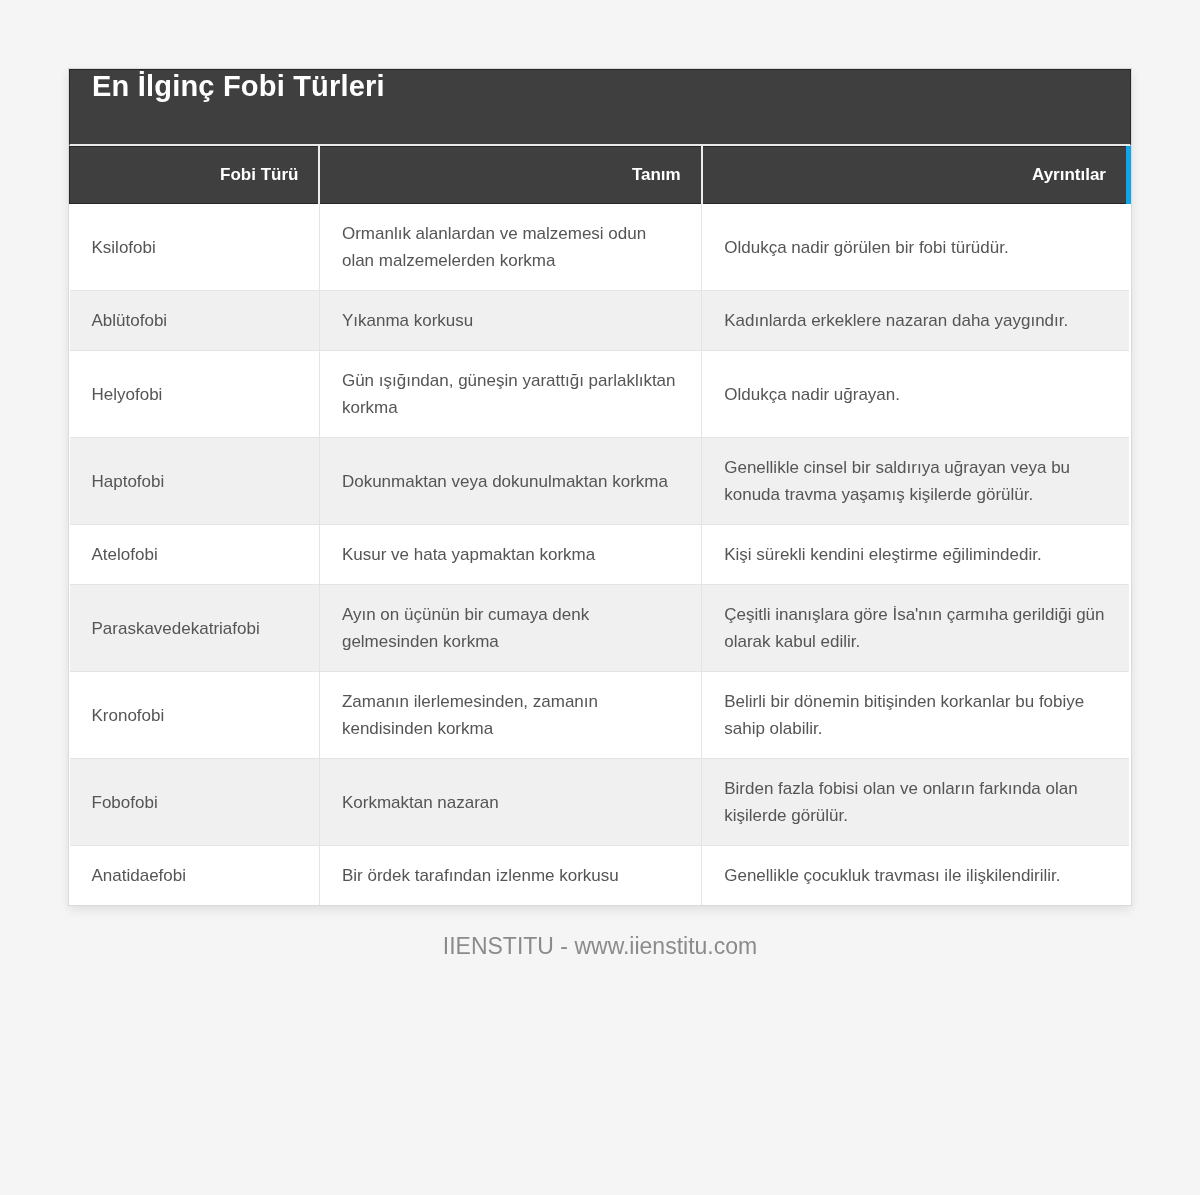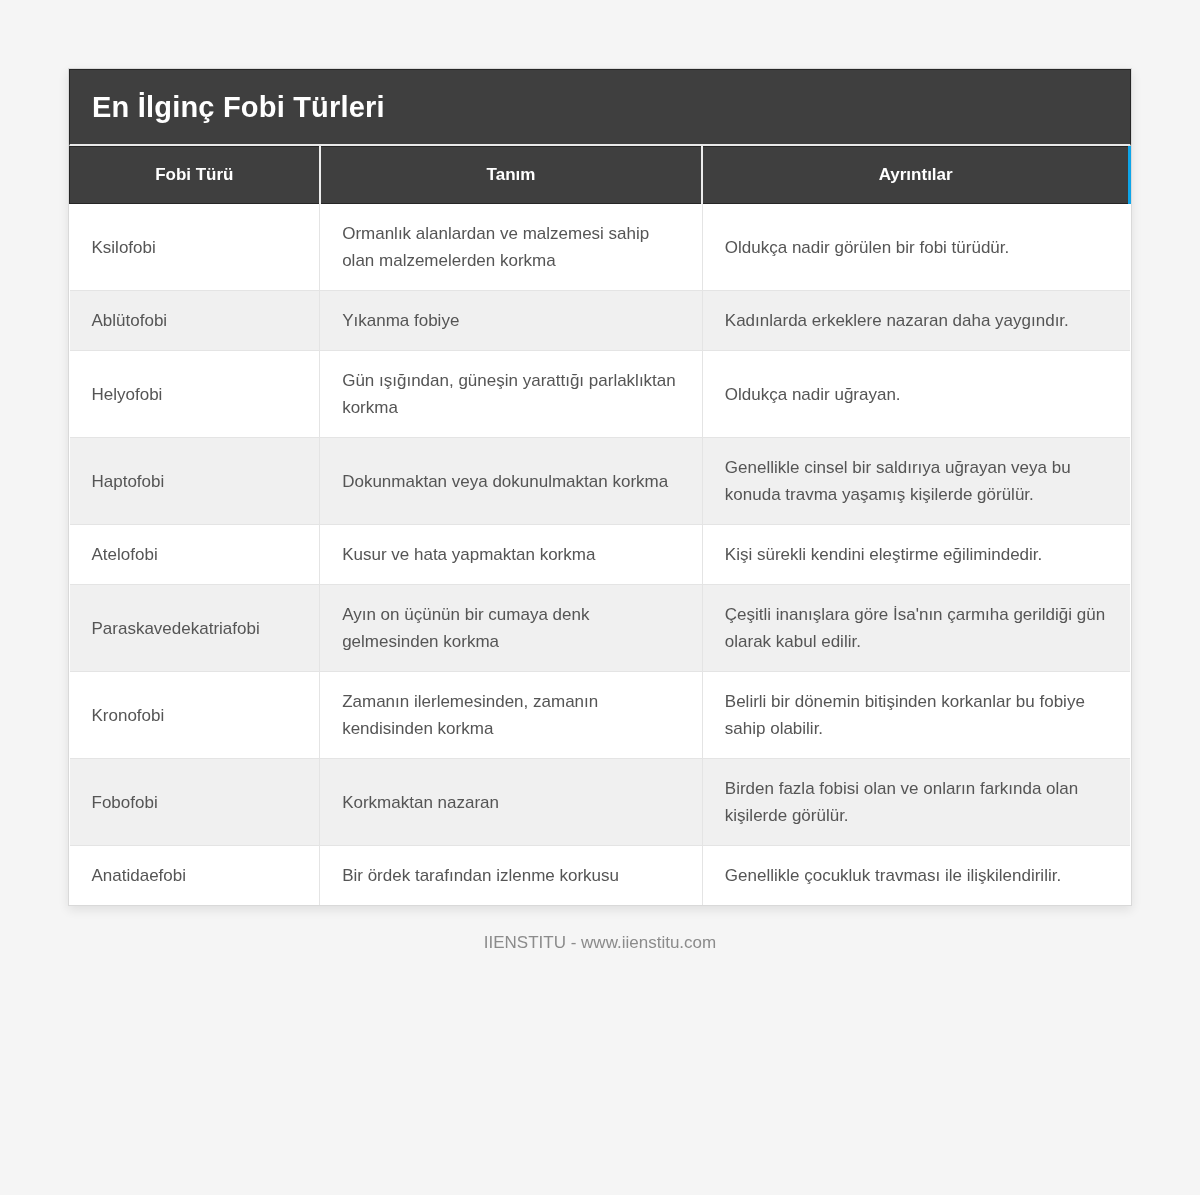--- a/index.html
+++ b/index.html
@@ -19,67 +19,67 @@
     background: #ffffff;
     border: 1px solid #d9d9d9;
     box-shadow: 0 4px 10px rgba(0,0,0,0.09);
   }
   .title-bar {
     background: #3f3f3f;
     border: 1px solid #262626;
     border-bottom: 2px solid #e9e9e9;
     height: 77px;
     display: flex;
-    align-items: center;
+    align-items: flex-start;
     padding: 0 22px;
   }
   .title-bar h1 {
     color: #ffffff;
     font-size: 29px;
     font-weight: bold;
     letter-spacing: 0.2px;
   }
   table {
     width: 100%;
     border-collapse: collapse;
     table-layout: fixed;
   }
   thead th {
     background: #3f3f3f;
     color: #ffffff;
     font-size: 17px;
     font-weight: bold;
-    text-align: center;
+    text-align: right;
     padding: 18px 20px;
     border-top: 1px solid #262626;
     border-bottom: 1px solid #262626;
   }
   thead th + th { border-left: 2px solid #ededed; }
   thead th:first-child { border-left: 1px solid #262626; }
-  thead th:last-child  { border-right: 3px solid #0ea5e9; }
+  thead th:last-child  { border-right: 5px solid #0ea5e9; }
   col.c1 { width: 23.6%; }
   col.c2 { width: 36.1%; }
   col.c3 { width: 40.3%; }
   tbody td {
     font-size: 17px;
     line-height: 27px;
     color: #555555;
     padding: 16px 20px 16px 22px;
     vertical-align: middle;
     border-top: 1px solid #e4e4e4;
   }
   tbody td + td { border-left: 1px solid #e4e4e4; }
   tbody tr:nth-child(even) { background: #f0f0f0; }
   tbody tr:nth-child(odd)  { background: #ffffff; }
   .footer {
     width: 1064px;
     text-align: center;
     margin-top: 27px;
     padding-bottom: 40px;
-    font-size: 17px;
+    font-size: 23px;
     color: #8b8b8b;
   }
 </style>
 </head>
 <body>
 
 <div class="page">
   <div class="card">
     <div class="title-bar">
       <h1>En İlginç Fobi Türleri</h1>
@@ -93,26 +93,26 @@
       <thead>
         <tr>
           <th>Fobi Türü</th>
           <th>Tanım</th>
           <th>Ayrıntılar</th>
         </tr>
       </thead>
       <tbody>
           <tr>
             <td>Ksilofobi</td>
-            <td>Ormanlık alanlardan ve malzemesi sahip olan malzemelerden korkma</td>
+            <td>Ormanlık alanlardan ve malzemesi odun olan malzemelerden korkma</td>
             <td>Oldukça nadir görülen bir fobi türüdür.</td>
           </tr>
           <tr>
             <td>Ablütofobi</td>
-            <td>Yıkanma fobiye</td>
+            <td>Yıkanma korkusu</td>
             <td>Kadınlarda erkeklere nazaran daha yaygındır.</td>
           </tr>
           <tr>
             <td>Helyofobi</td>
             <td>Gün ışığından, güneşin yarattığı parlaklıktan korkma</td>
             <td>Oldukça nadir uğrayan.</td>
           </tr>
           <tr>
             <td>Haptofobi</td>
             <td>Dokunmaktan veya dokunulmaktan korkma</td>

